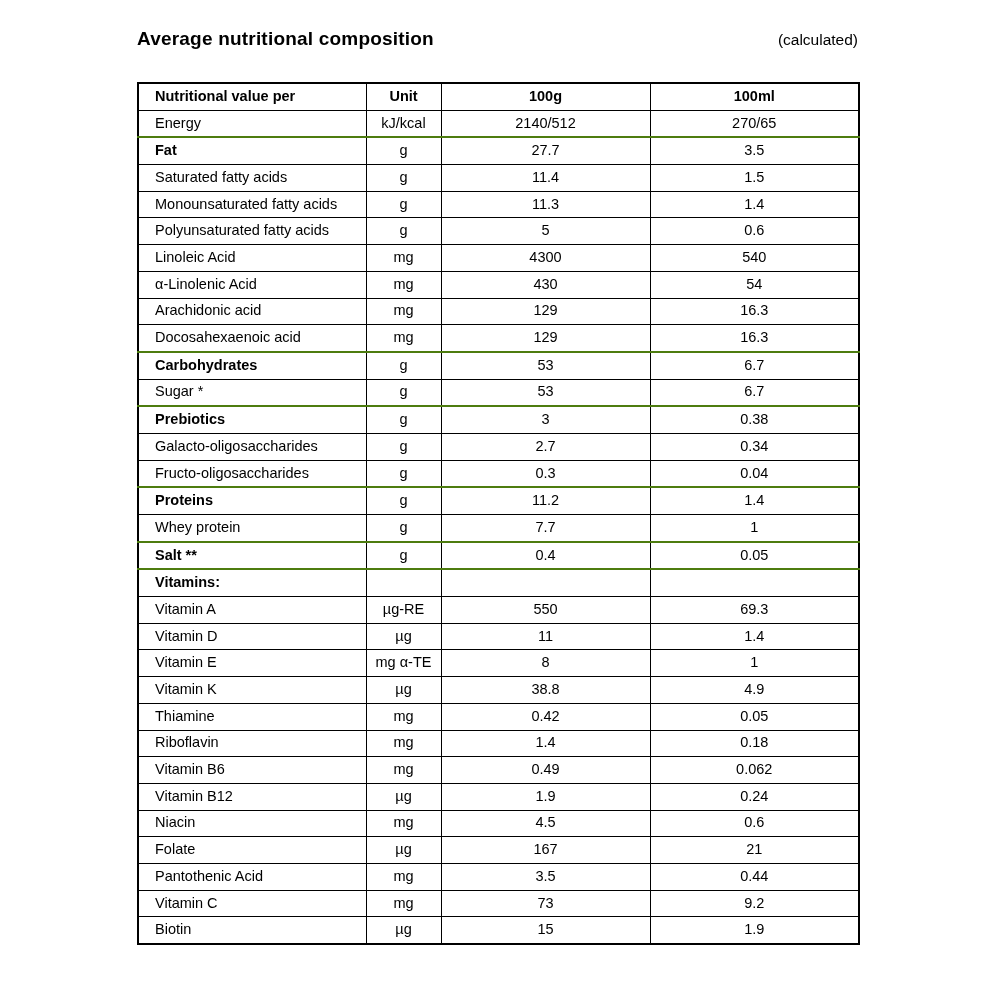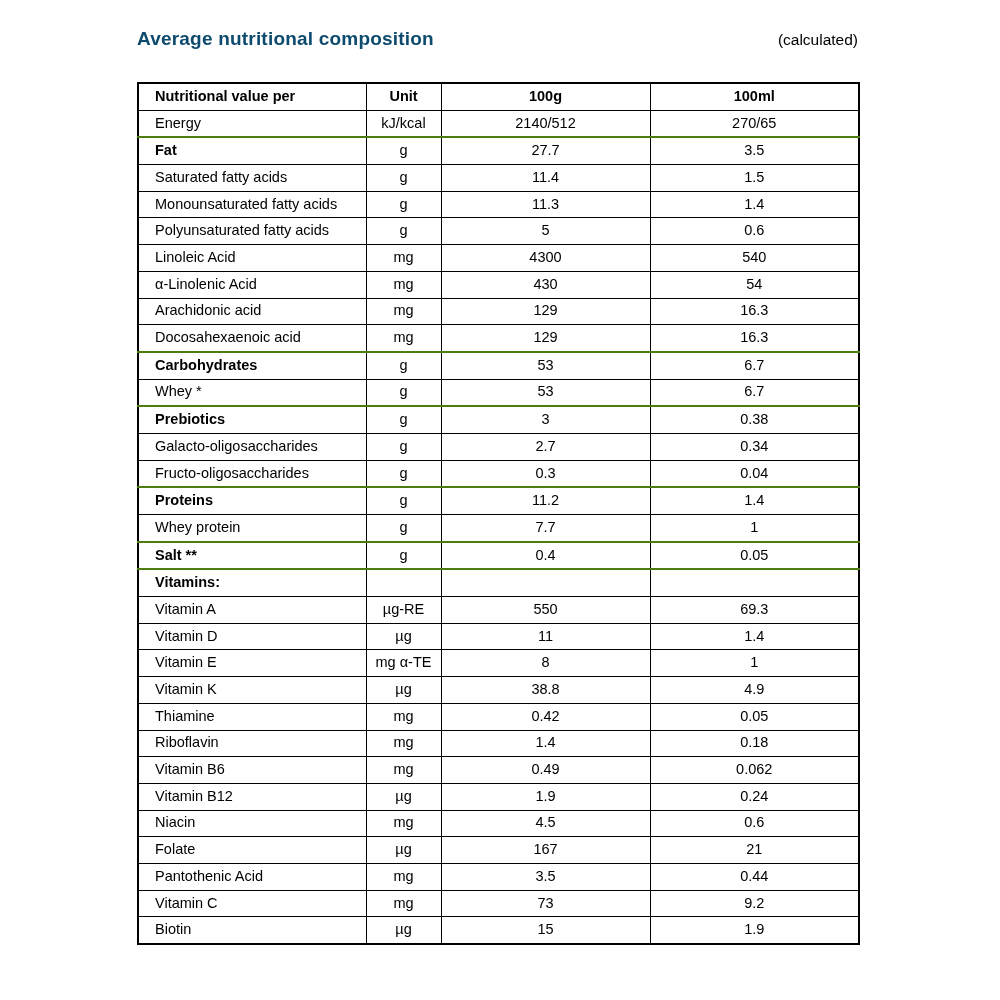--- a/index.html
+++ b/index.html
@@ -69,21 +69,21 @@
   thead th { font-weight: bold; }
   td.bold { font-weight: bold; }
   tr.section td { border-top: 2px solid #4d7c0f; }
 </style>
 </head>
 <body>
 
 <div class="page">
 
   <div class="title-row">
-    <h1 class="page-title" style="color: #0c4a6e;">Average nutritional composition</h1>
+    <h1 class="page-title" style="color: #000000;">Average nutritional composition</h1>
     <span class="calculated-note">(calculated)</span>
   </div>
 
   <table class="nutrition">
     <colgroup>
       <col class="c-label">
       <col class="c-unit">
       <col class="c-100g">
       <col class="c-100ml">
     </colgroup>
@@ -150,21 +150,21 @@
           <td class="val">129</td>
           <td class="val">16.3</td>
         </tr>
         <tr class="section">
           <td class="label bold">Carbohydrates</td>
           <td class="unit">g</td>
           <td class="val">53</td>
           <td class="val">6.7</td>
         </tr>
         <tr>
-          <td class="label">Whey *</td>
+          <td class="label">Sugar *</td>
           <td class="unit">g</td>
           <td class="val">53</td>
           <td class="val">6.7</td>
         </tr>
         <tr class="section">
           <td class="label bold">Prebiotics</td>
           <td class="unit">g</td>
           <td class="val">3</td>
           <td class="val">0.38</td>
         </tr>

